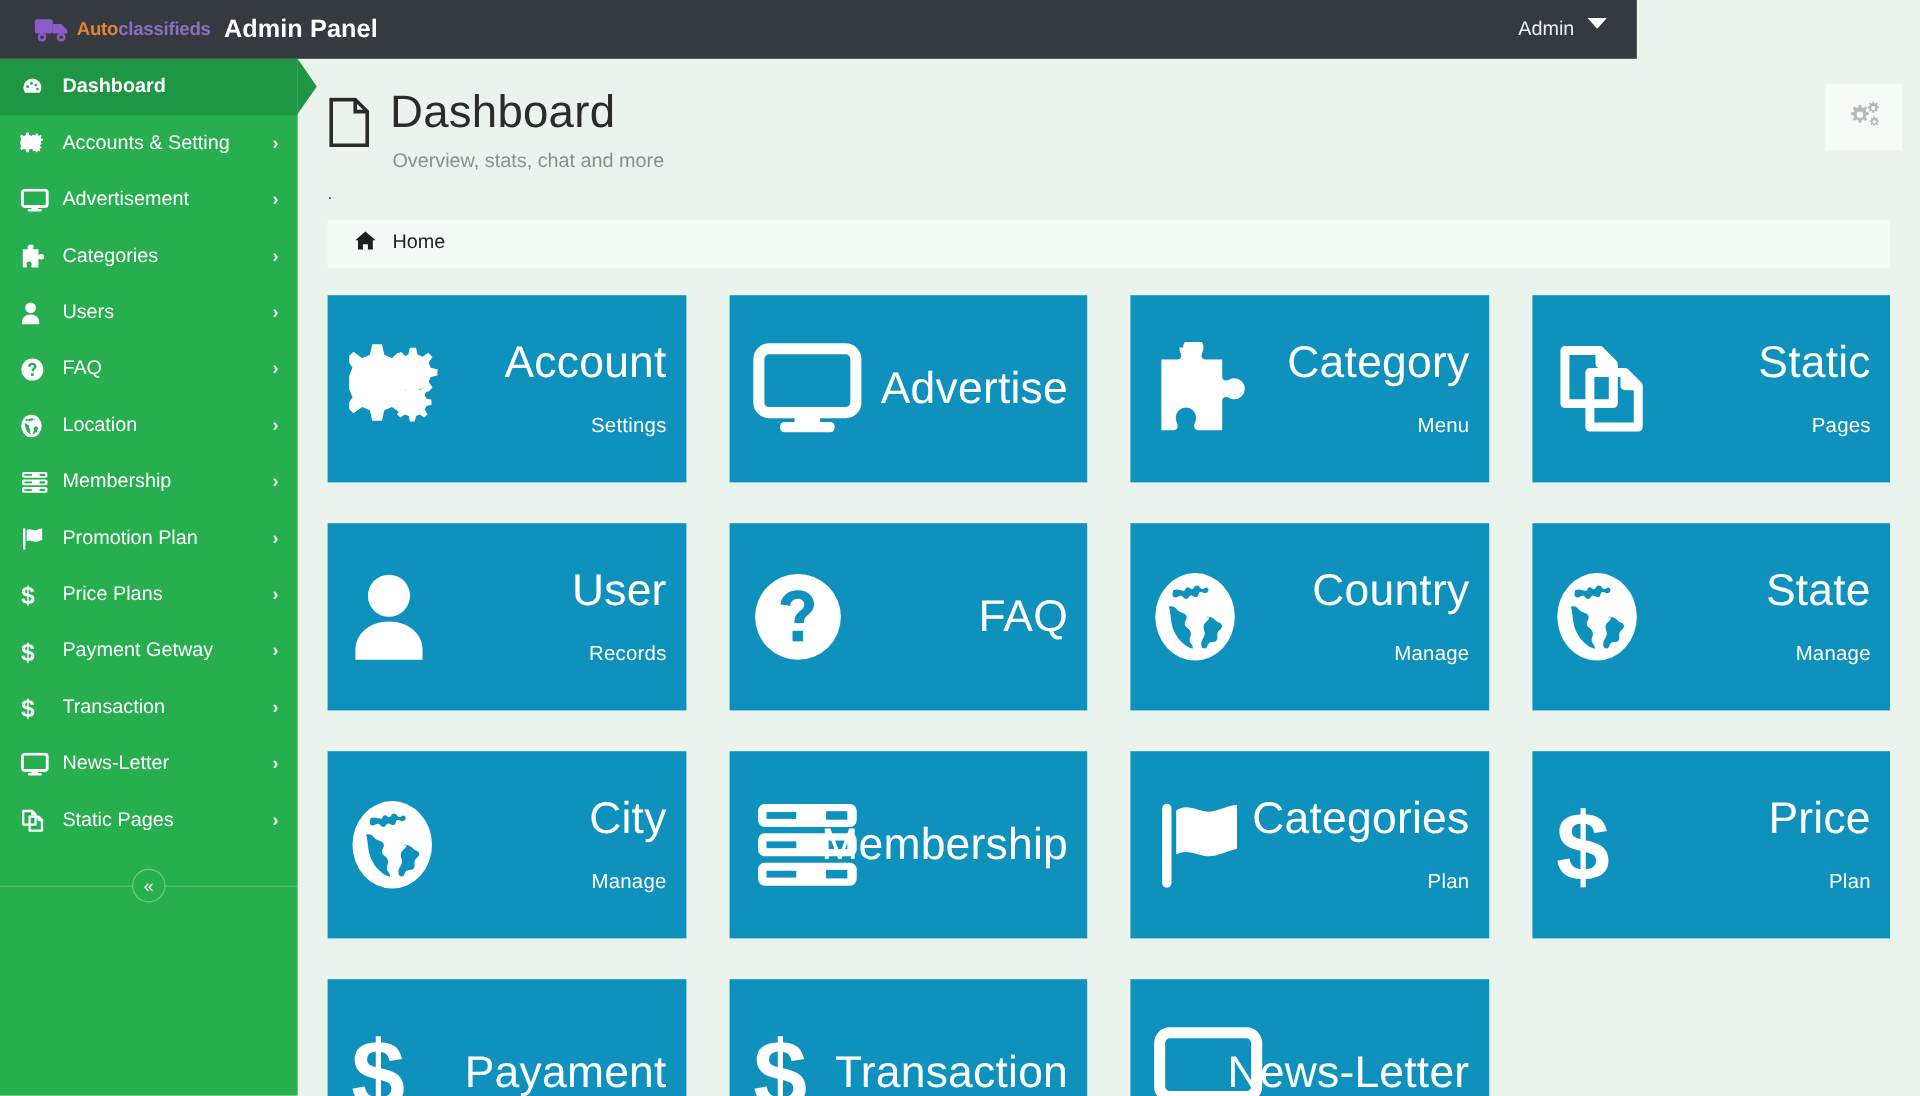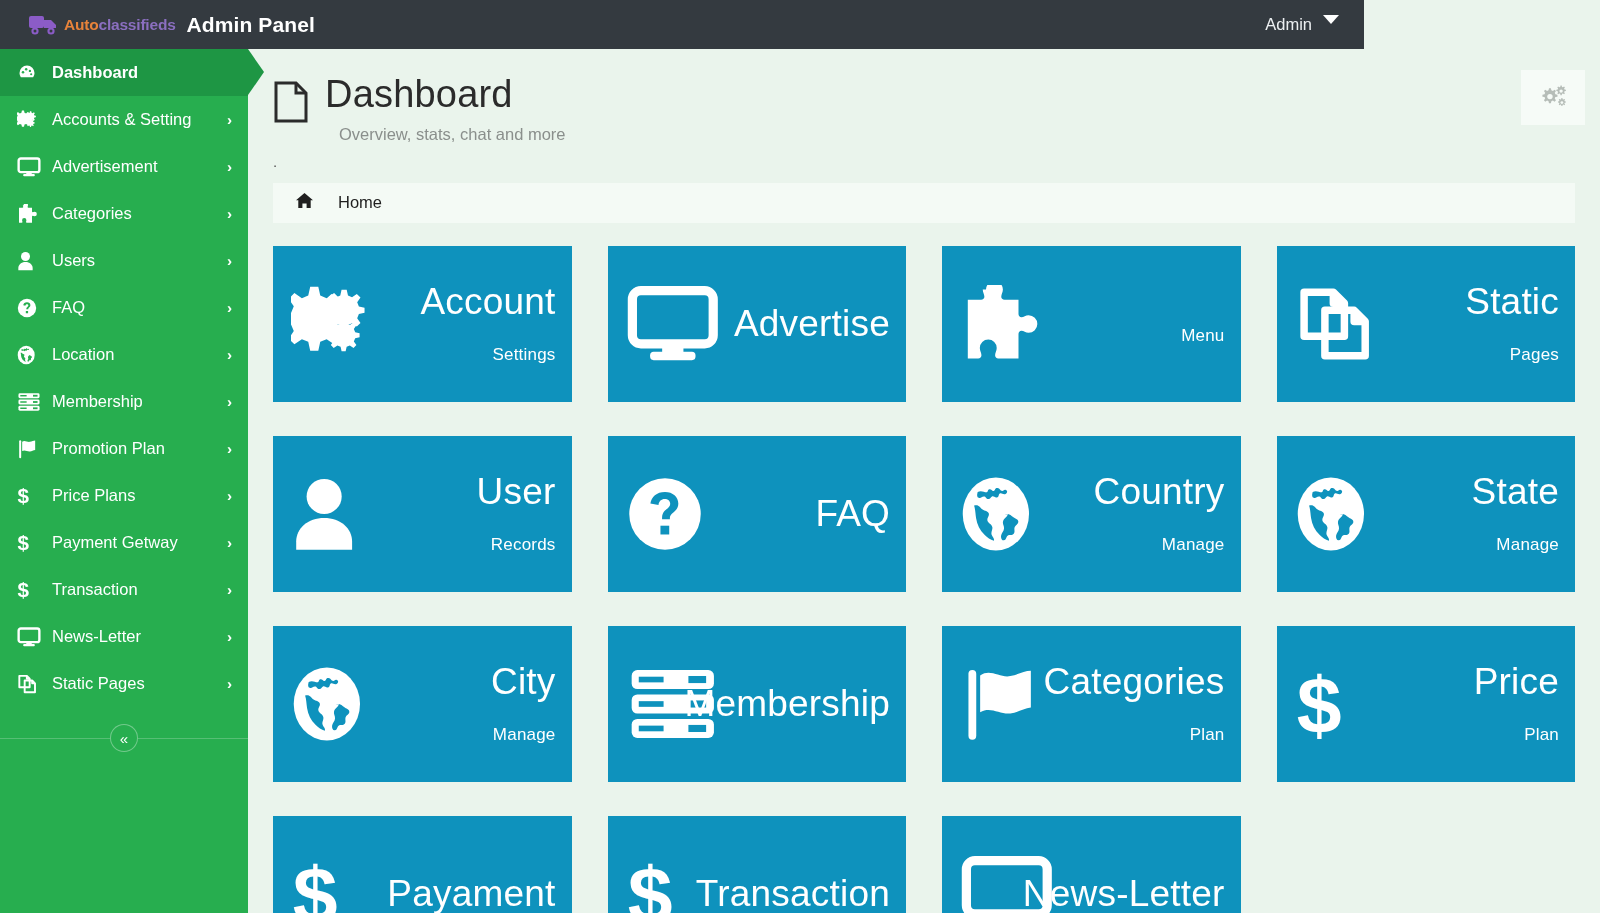--- a/index.html
+++ b/index.html
@@ -107,39 +107,39 @@
   .page-head {
     padding: 26px 0 0 25px;
     display: flex; align-items: flex-start;
   }
   .page-head-icon { margin-right: 16px; margin-top: 6px; }
   .page-title {
     font-size: 38px; color: #2b2b2b; font-weight: normal;
     line-height: 1.05; letter-spacing: 0.2px;
   }
   .page-sub {
-    font-size: 16.5px; color: #8a8f8c; margin-top: 10px; margin-left: 14px;
+    font-size: 16.5px; color: #8a8f8c; margin-top: 10px; margin-left: 2px;
   }
   .page-dot { font-size: 15px; color: #555; margin: 10px 0 0 25px; line-height: 1; }
 
   .gearbox {
     position: absolute; top: 21px; right: 15px;
     width: 64px; height: 55px;
     background: #f6fbf7;
     display: flex; align-items: center; justify-content: center;
     cursor: pointer;
   }
 
   .breadcrumb {
     margin: 14px 25px 0 25px;
     height: 40px;
     background: #f4faf5;
     display: flex; align-items: center;
     padding-left: 22px;
-    gap: 24px;
+    gap: 13px;
   }
   .breadcrumb-text { font-size: 16.5px; color: #1f1f1f; }
 
   
   .tiles {
     margin: 23px 25px 0 25px;
     display: grid;
     grid-template-columns: repeat(4, 1fr);
     gap: 34px 36px;
   }
@@ -443,20 +443,21 @@
           <div class="tile-title">Advertise</div>
         </div>
       </div>
       <div class="tile">
         <span class="tile-icon">
           <svg width="89.69999999999999" height="78" viewBox="0 0 26 24">
             <path d="M7.2 1.4a2.6 2.6 0 0 1 5.2 0c0 .9-.5 1.5-.5 2.2 0 .5.4.9 1 .9h4.3v4.4c0 .6.4 1 .9 1 .7 0 1.3-.6 2.2-.6a2.7 2.7 0 0 1 0 5.4c-.9 0-1.5-.6-2.2-.6-.5 0-.9.4-.9 1v7.5H11c-.6 0-1-.4-1-1 0-.7.5-1.3.5-2.2a2.6 2.6 0 0 0-5.2 0c0 .9.5 1.5.5 2.2 0 .6-.4 1-1 1H1.6V4.5h4.1c.6 0 1-.4 1-.9 0-.7-.5-1.3-.5-2.2z" fill="currentColor"></path>
           </svg>
         </span>
         <div class="tile-text">
+          <div class="tile-title">Category</div>
           <div class="tile-sub">Menu</div>
         </div>
       </div>
       <div class="tile">
         <span class="tile-icon">
           <svg width="81.9" height="78" viewBox="0 0 24 24">
             <path d="M2.2 2.2 h9 l3.4 3.4 v10.2 h-12.4 z" fill="none" stroke="currentColor" stroke-width="2.3" stroke-linejoin="round"></path>
             <path d="M11.2 2.2 v3.4 h3.4" fill="none" stroke="currentColor" stroke-width="2.3" stroke-linejoin="round"></path>
             <path d="M8.6 7.8 h9 l3.4 3.4 v10.6 h-12.4 z" fill="none" stroke="currentColor" stroke-width="2.3" stroke-linejoin="round"></path>
             <path d="M17.6 7.8 v3.4 h3.4" fill="none" stroke="currentColor" stroke-width="2.3" stroke-linejoin="round"></path>

